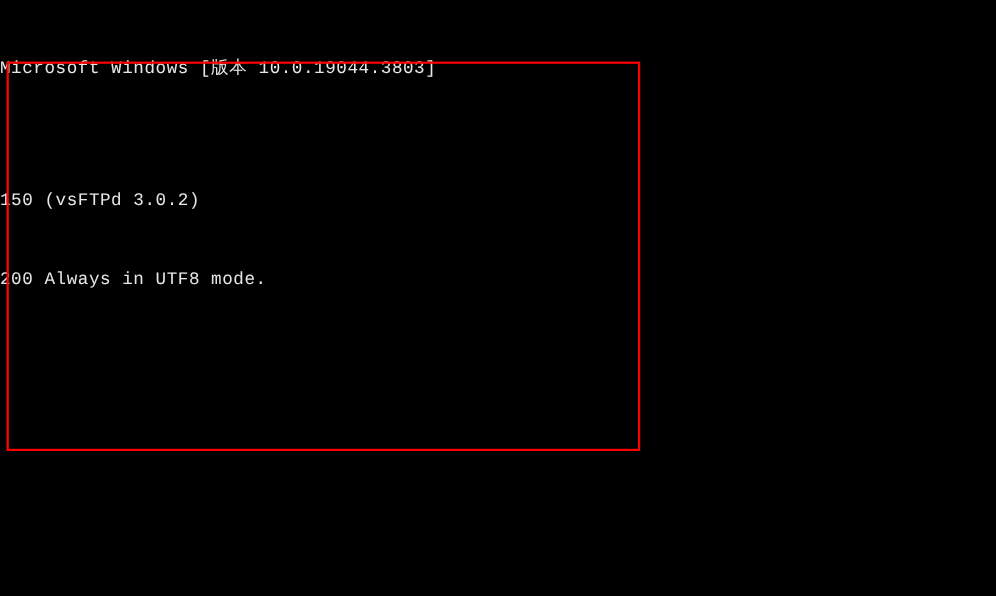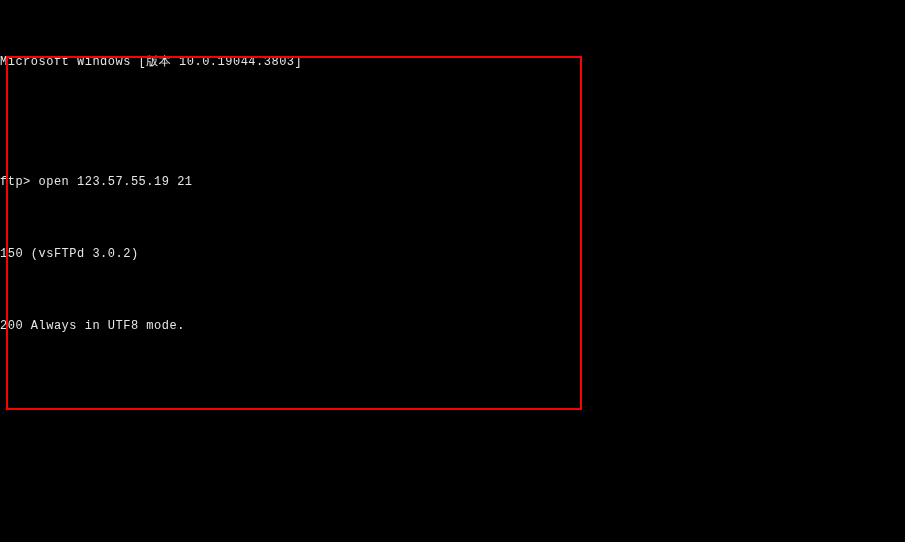--- a/index.html
+++ b/index.html
@@ -5,21 +5,21 @@
     html, body {
       margin: 0;
       padding: 0;
       width: 905px;
       height: 542px;
       background: #000;
       overflow: hidden;
     }
     .terminal {
       font-family: "NSimSun", "SimSun", "Consolas", "Courier New", monospace;
-      font-size: 12px;
+      font-size: 16px;
       line-height: 24px;
       color: #e6e6e6;
       background: #000;
       white-space: pre;
       letter-spacing: 0.5px;
       padding: 2px 0 0 0;
       width: 905px;
       height: 542px;
       box-sizing: border-box;
     }
@@ -36,21 +36,20 @@
     .line {
       display: block;
     }
   </style>
 </head>
 <body>
 
 <div class="terminal">
   <span class="line">Microsoft Windows [版本 10.0.19044.3803]</span>
   <span class="line"></span>
-  <span class="line">ftp&gt; open 123.57.55.19 21</span>
   <span class="line">150 (vsFTPd 3.0.2)</span>
   <span class="line">200 Always in UTF8 mode.</span>
   
   
   
   
   
 </div>
 
 <div class="highlight-box"></div>

